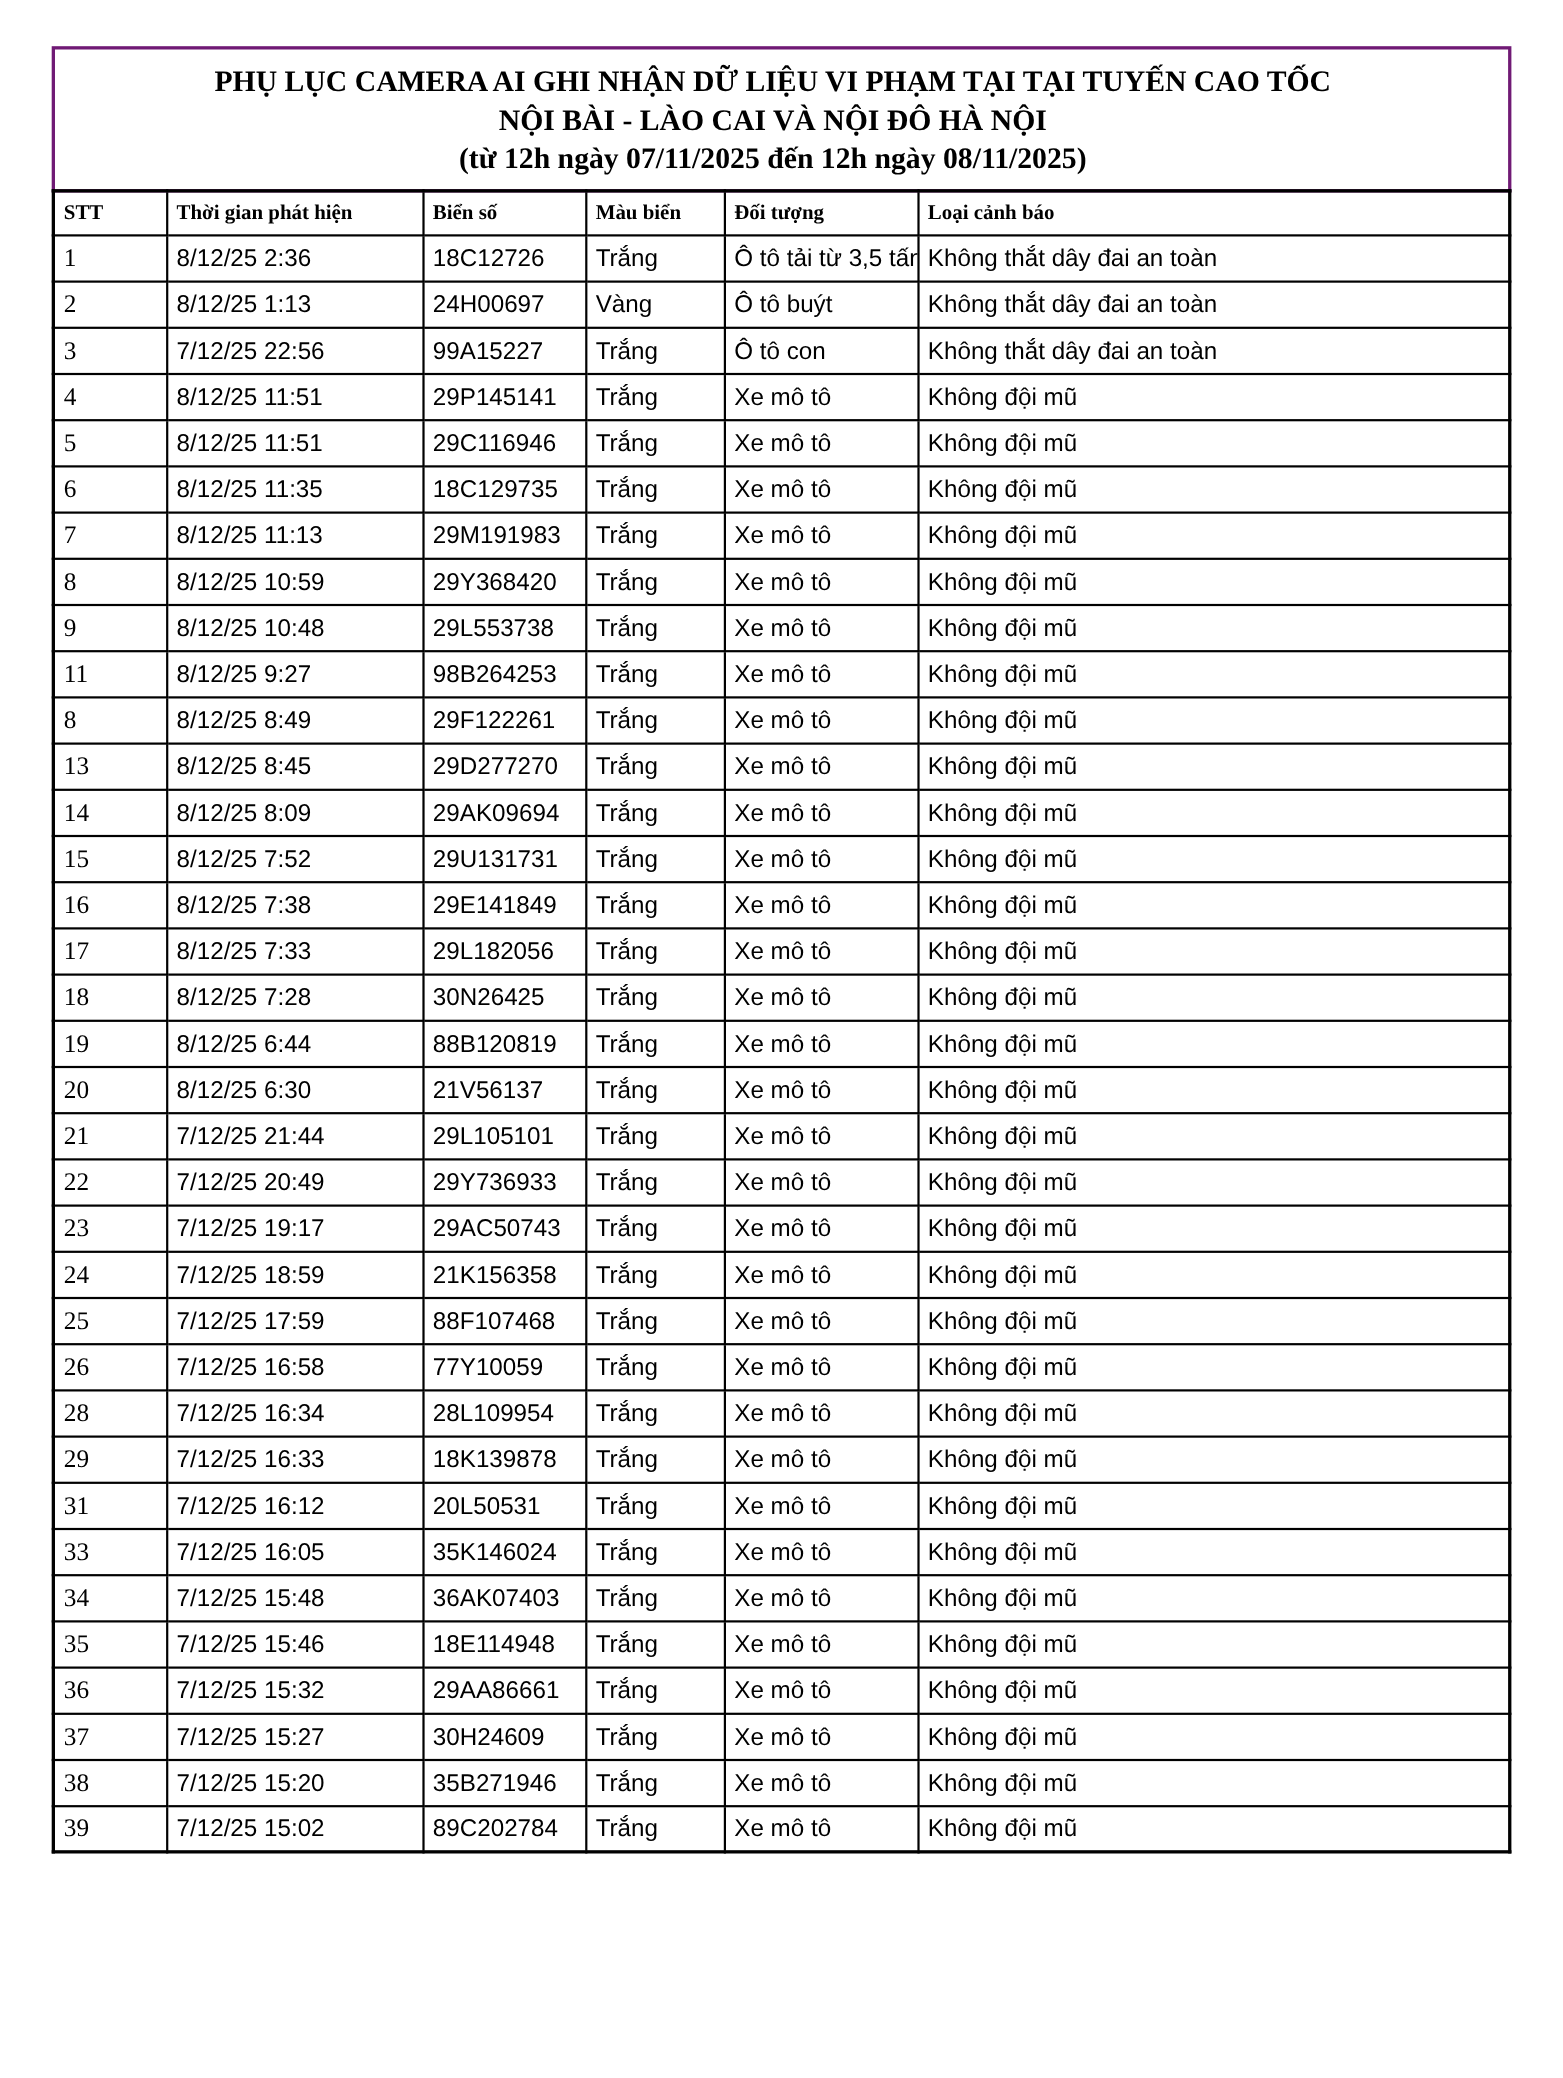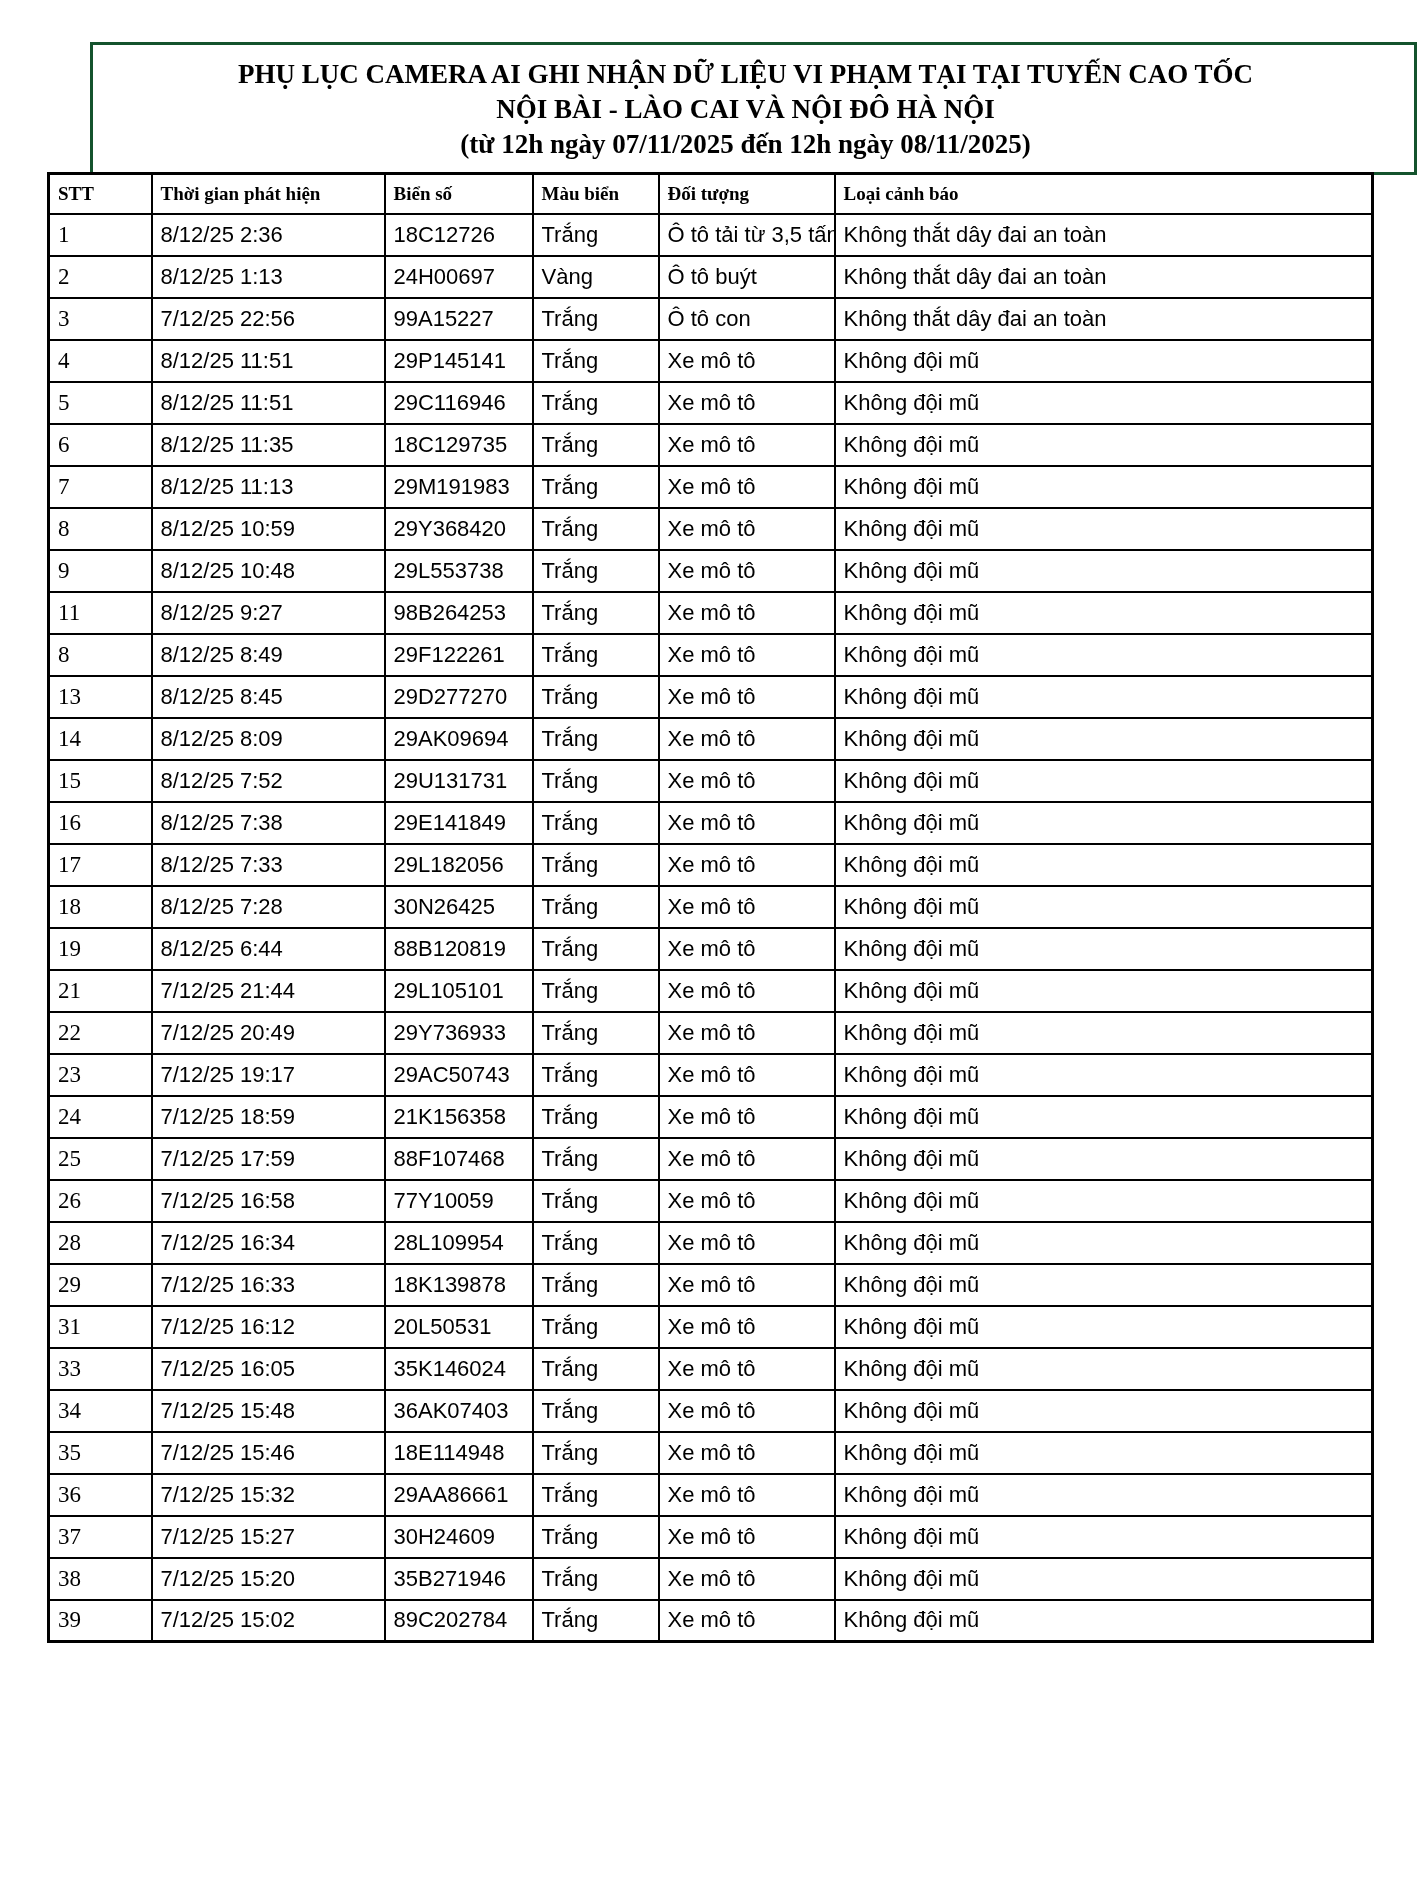--- a/index.html
+++ b/index.html
@@ -11,26 +11,25 @@
     color: #000;
     position: relative;
   }
   .page {
     position: absolute;
     left: 47px;
     top: 42px;
     width: 1327px;
   }
   .title-box {
-    border: 3px solid #14532d;
+    border: 3px solid #701a75;
     width: 100%;
     min-height: 128px;
     padding: 12px 24px 10px 8px;
     text-align: center;
-    margin-left: 43px;
   }
   .title-line {
     font-family: "Liberation Serif", serif;
     font-weight: bold;
     font-size: 27px;
     line-height: 35px;
     white-space: nowrap;
   }
   table.violations {
     width: 100%;
@@ -238,20 +237,28 @@
         </tr>
         <tr>
           <td class="cell-stt">19</td>
           <td class="cell-time">8/12/25 6:44</td>
           <td class="cell-plate">88B120819</td>
           <td class="cell-color">Trắng</td>
           <td class="cell-type">Xe mô tô</td>
           <td class="cell-warn">Không đội mũ</td>
         </tr>
         <tr>
+          <td class="cell-stt">20</td>
+          <td class="cell-time">8/12/25 6:30</td>
+          <td class="cell-plate">21V56137</td>
+          <td class="cell-color">Trắng</td>
+          <td class="cell-type">Xe mô tô</td>
+          <td class="cell-warn">Không đội mũ</td>
+        </tr>
+        <tr>
           <td class="cell-stt">21</td>
           <td class="cell-time">7/12/25 21:44</td>
           <td class="cell-plate">29L105101</td>
           <td class="cell-color">Trắng</td>
           <td class="cell-type">Xe mô tô</td>
           <td class="cell-warn">Không đội mũ</td>
         </tr>
         <tr>
           <td class="cell-stt">22</td>
           <td class="cell-time">7/12/25 20:49</td>

